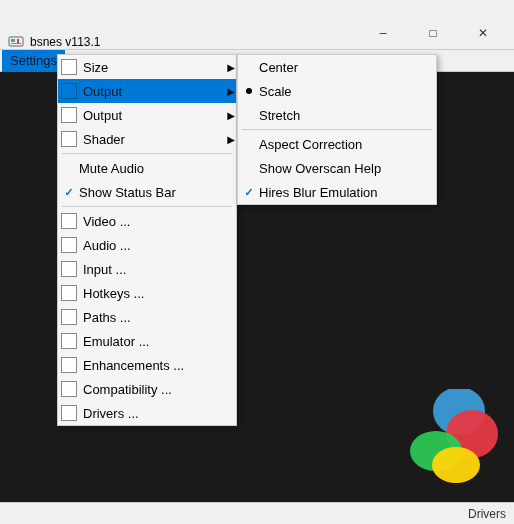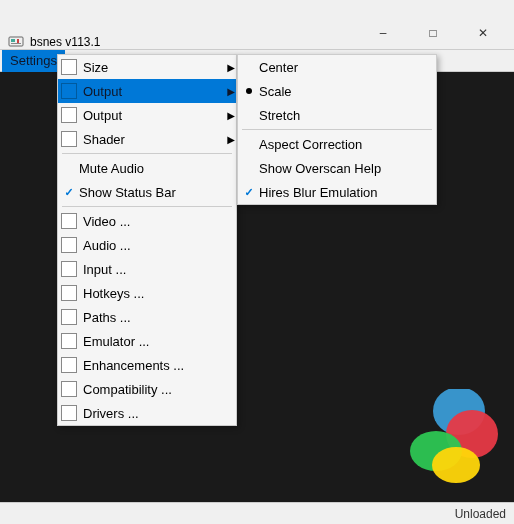--- a/index.html
+++ b/index.html
@@ -374,14 +374,14 @@
 
     <ellipse cx="88" cy="45" rx="26" ry="24" fill="#e63946" opacity="0.95"></ellipse>
 
     <ellipse cx="52" cy="62" rx="26" ry="20" fill="#2dc653" opacity="0.95"></ellipse>
 
     <ellipse cx="72" cy="76" rx="24" ry="18" fill="#ffd60a" opacity="0.95"></ellipse>
   </svg>
 </div>
 
 <div class="status-bar">
-  <span>Unloaded</span>
+  <span>Drivers</span>
 </div>
 
 </body></html>

